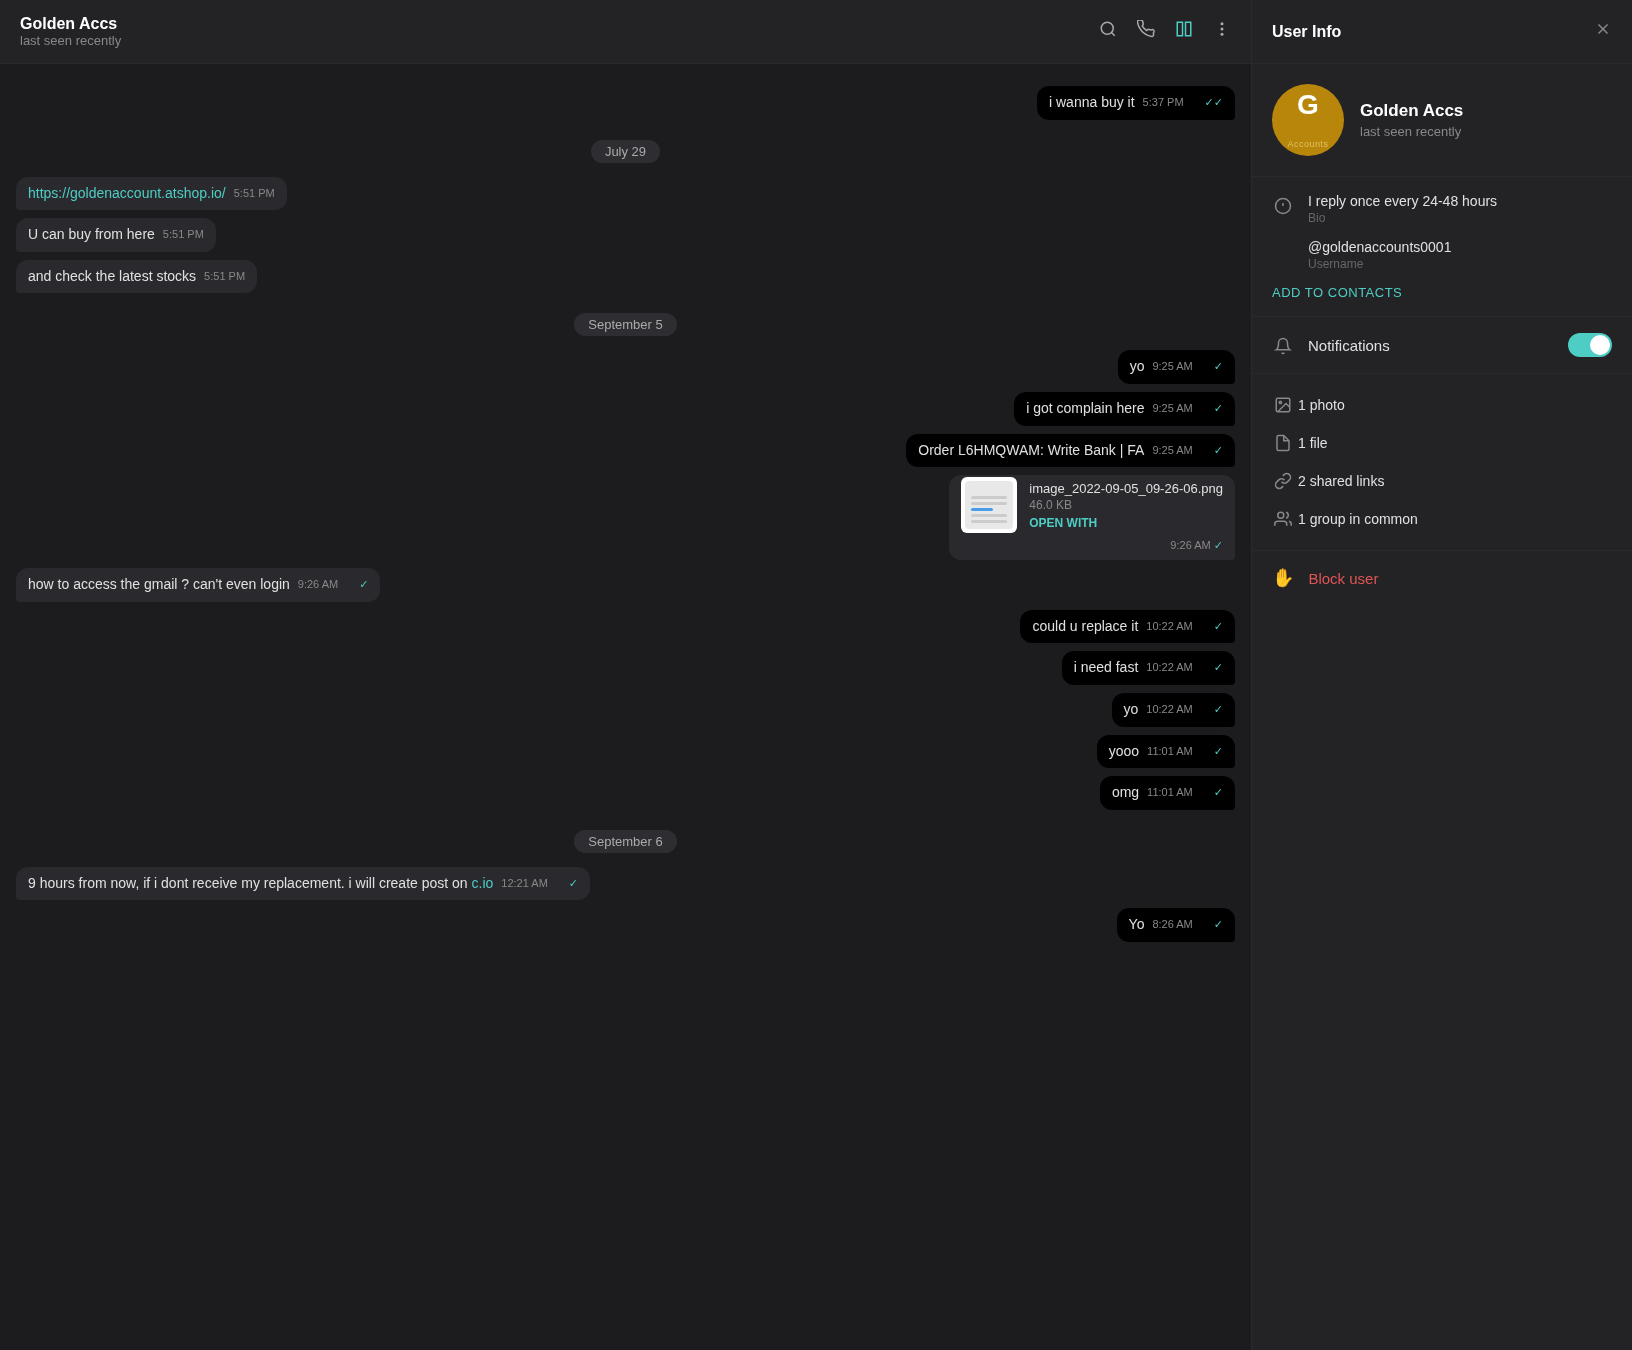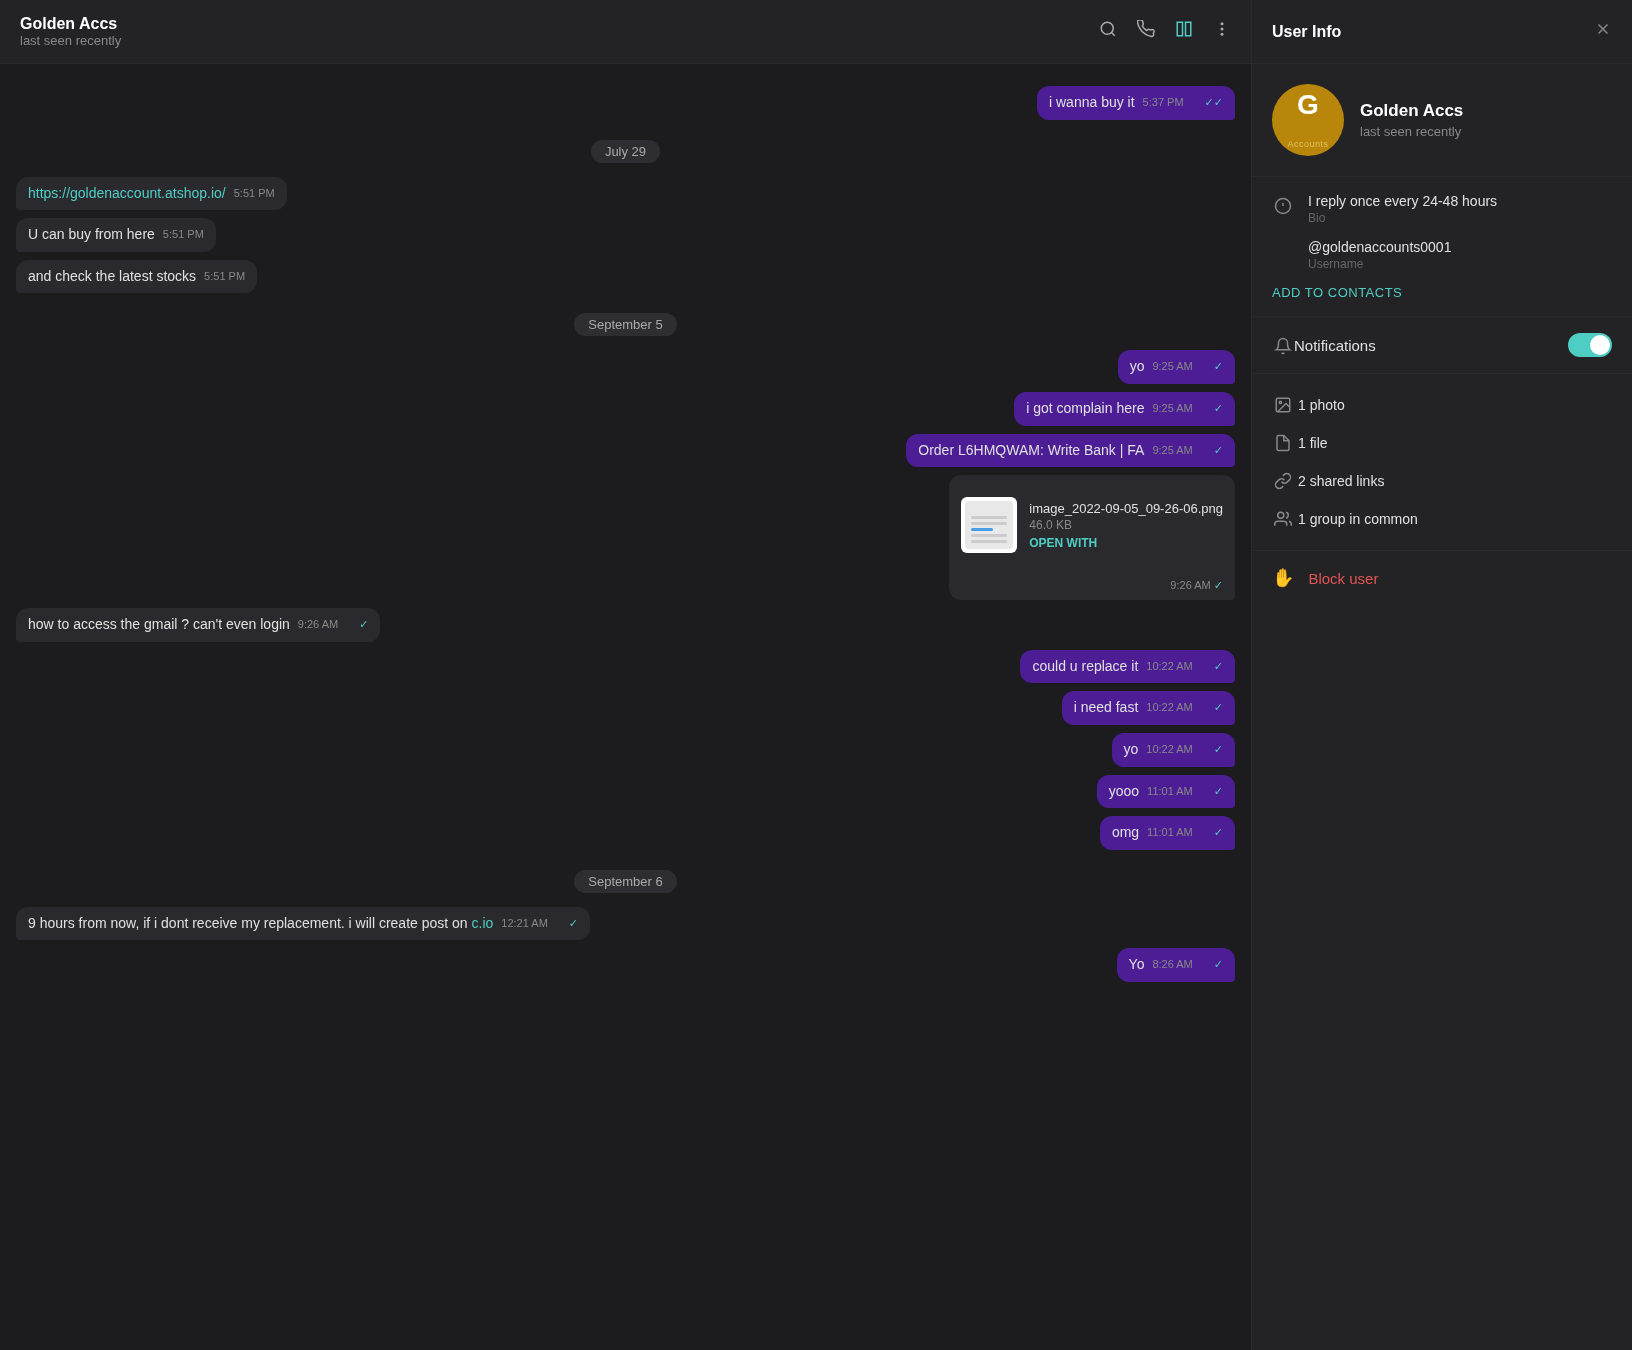--- a/index.html
+++ b/index.html
@@ -94,21 +94,21 @@
       position: relative;
     }
 
     .bubble.received {
       background: #2a2a2e;
       color: #e0e0e0;
       border-bottom-left-radius: 4px;
     }
 
     .bubble.sent {
-      background: #4c1d95;
+      background: #000000;
       color: #e0e0e0;
       border-bottom-right-radius: 4px;
     }
 
     .bubble .link {
       color: #4ecdc4;
       text-decoration: none;
     }
 
     .msg-meta {
@@ -132,21 +132,21 @@
       background: #2a2a2e;
       border-radius: 12px;
       overflow: hidden;
       max-width: 68%;
       border-bottom-right-radius: 4px;
     }
     .file-bubble-inner {
       display: flex;
       align-items: center;
       gap: 12px;
-      padding: 22px 12px;
+      padding: 2px 12px;
     }
     .file-thumb {
       width: 56px;
       height: 56px;
       background: #fff;
       border-radius: 6px;
       display: flex;
       align-items: center;
       justify-content: center;
       flex-shrink: 0;
@@ -342,20 +342,21 @@
       font-weight: 400;
       color: #4ecdc4;
       cursor: pointer;
       letter-spacing: 0.5px;
       margin-top: 12px;
     }
 
     .notif-row {
       display: flex;
       align-items: center;
+      gap: 14px;
       padding: 16px 20px;
       border-bottom: 1px solid #2a2a2e;
     }
 
     .notif-label {
       flex: 1;
       font-size: 15px;
       color: #e0e0e0;
     }
 

